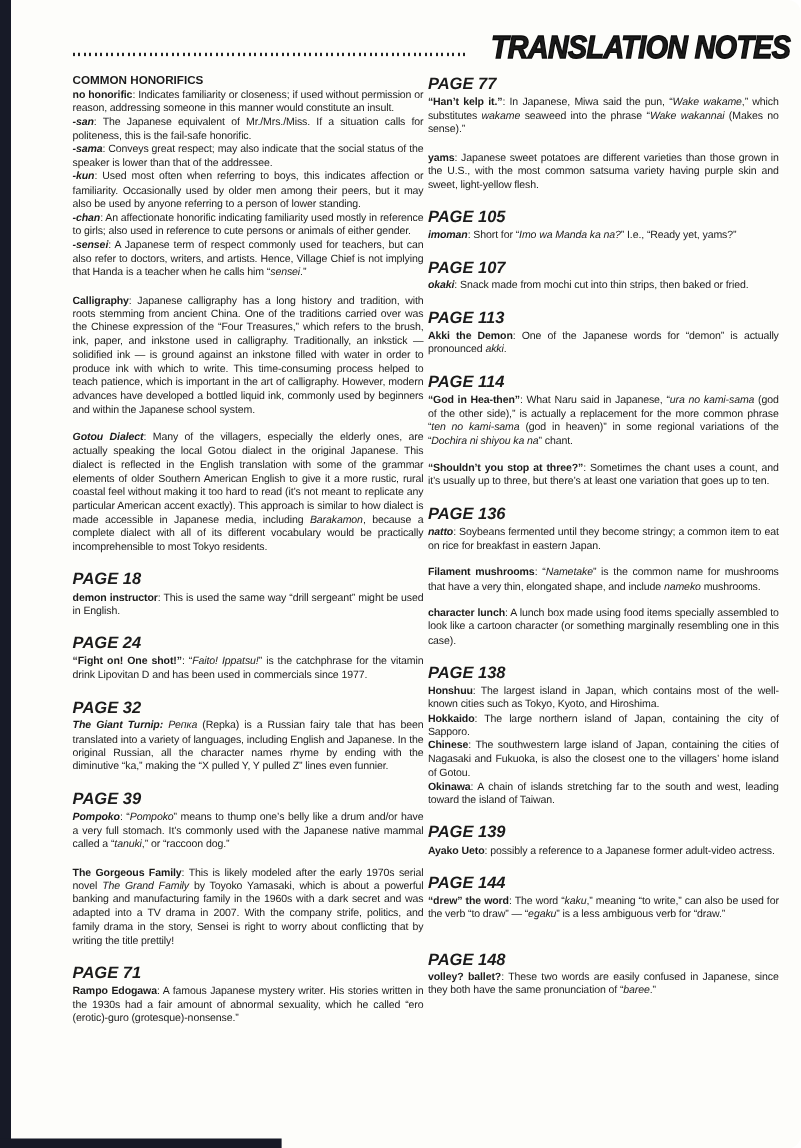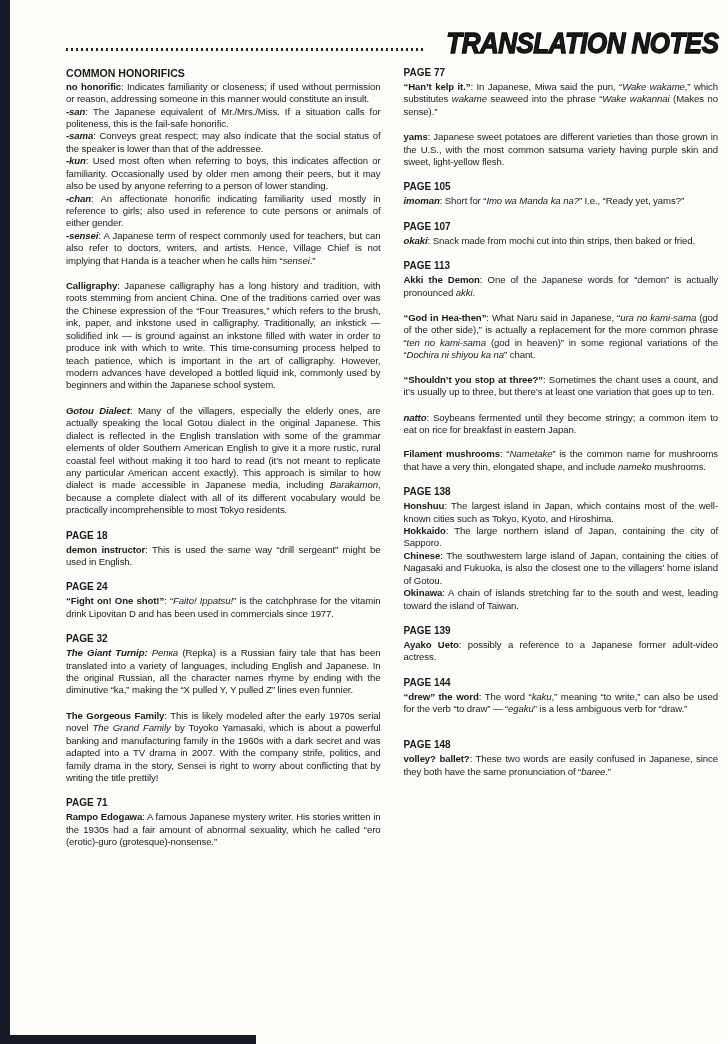--- a/index.html
+++ b/index.html
@@ -19,30 +19,30 @@
   .dotted-leader{
     flex:1;height:3px;margin-right:10px;margin-top:12px;
     background:repeating-linear-gradient(90deg,#232323 0 2px,transparent 2px 5px);
   }
   .page-title{
     font-size:27px;font-weight:bold;font-style:italic;
     letter-spacing:-0.5px;white-space:nowrap;
     transform:scale(0.96,1.08);transform-origin:right center;
     -webkit-text-stroke:1.2px #0c0c0c;
   }
-  .columns{display:flex;gap:23px;}
+  .columns{display:flex;gap:4px;}
   .col{
     width:319px;
     font-size:9.6px;line-height:1.295;
     text-align:justify;letter-spacing:-0.1px;
   }
   .block{margin-bottom:13px;}
   .block.gap-before{margin-top:24px;}
   .col-heading{font-weight:bold;font-size:10.6px;letter-spacing:0;}
-  .page-label{font-weight:bold;font-size:10px;margin-bottom:1px;letter-spacing:0;}
+  .page-label{font-weight:bold;font-style:italic;font-size:15px;margin-bottom:1px;letter-spacing:0;}
   p.entry{margin:0 0 12px 0;}
   p.entry:last-child{margin-bottom:0;}
   .block.tight p.entry{margin-bottom:0;}
   .term-b{font-weight:bold;}
   .term-bi{font-weight:bold;font-style:italic;}
 </style>
 </head>
 <body style="color: rgb(27, 27, 27);">
 
 <div class="page" style="background: rgb(253, 253, 250); border-radius: 12px;">
@@ -78,20 +78,24 @@
           </section>
           <section class="block">
             <div class="page-label">PAGE 24</div>
             <p class="entry"><span class="term-b">“Fight on! One shot!”</span>: “<i>Faito! Ippatsu!</i>” is the catchphrase for the vitamin drink Lipovitan D and has been used in commercials since 1977.</p>
           </section>
           <section class="block">
             <div class="page-label">PAGE 32</div>
             <p class="entry"><span class="term-bi">The Giant Turnip:</span> <i>Репка</i> (Repka) is a Russian fairy tale that has been translated into a variety of languages, including English and Japanese. In the original Russian, all the character names rhyme by ending with the diminutive “ka,” making the “X pulled Y, Y pulled Z” lines even funnier.</p>
           </section>
           <section class="block">
+            <div class="page-label">PAGE 39</div>
+            <p class="entry"><span class="term-bi">Pompoko</span>: “<i>Pompoko</i>” means to thump one’s belly like a drum and/or have a very full stomach. It’s commonly used with the Japanese native mammal called a “<i>tanuki</i>,” or “raccoon dog.”</p>
+          </section>
+          <section class="block">
             <p class="entry"><span class="term-b">The Gorgeous Family</span>: This is likely modeled after the early 1970s serial novel <i>The Grand Family</i> by Toyoko Yamasaki, which is about a powerful banking and manufacturing family in the 1960s with a dark secret and was adapted into a TV drama in 2007. With the company strife, politics, and family drama in the story, Sensei is right to worry about conflicting that by writing the title prettily!</p>
           </section>
           <section class="block">
             <div class="page-label">PAGE 71</div>
             <p class="entry"><span class="term-b">Rampo Edogawa</span>: A famous Japanese mystery writer. His stories written in the 1930s had a fair amount of abnormal sexuality, which he called “ero (erotic)-guro (grotesque)-nonsense.”</p>
           </section>
         </div>
       <div class="col">
           <section class="block">
             <div class="page-label">PAGE 77</div>
@@ -106,26 +110,29 @@
           </section>
           <section class="block">
             <div class="page-label">PAGE 107</div>
             <p class="entry"><span class="term-bi">okaki</span>: Snack made from mochi cut into thin strips, then baked or fried.</p>
           </section>
           <section class="block">
             <div class="page-label">PAGE 113</div>
             <p class="entry"><span class="term-b">Akki the Demon</span>: One of the Japanese words for “demon” is actually pronounced <i>akki</i>.</p>
           </section>
           <section class="block">
+            <div class="page-label">PAGE 114</div>
             <p class="entry"><span class="term-b">“God in Hea-then”</span>: What Naru said in Japanese, “<i>ura no kami-sama</i> (god of the other side),” is actually a replacement for the more common phrase “<i>ten no kami-sama</i> (god in heaven)” in some regional variations of the “<i>Dochira ni shiyou ka na</i>” chant.</p>
             <p class="entry"><span class="term-b">“Shouldn’t you stop at three?”</span>: Sometimes the chant uses a count, and it’s usually up to three, but there’s at least one variation that goes up to ten.</p>
           </section>
           <section class="block">
+            <div class="page-label">PAGE 136</div>
             <p class="entry"><span class="term-bi">natto</span>: Soybeans fermented until they become stringy; a common item to eat on rice for breakfast in eastern Japan.</p>
             <p class="entry"><span class="term-b">Filament mushrooms</span>: “<i>Nametake</i>” is the common name for mushrooms that have a very thin, elongated shape, and include <i>nameko</i> mushrooms.</p>
+            <p class="entry"><span class="term-b">character lunch</span>: A lunch box made using food items specially assembled to look like a cartoon character (or something marginally resembling one in this case).</p>
           </section>
           <section class="block tight">
             <div class="page-label">PAGE 138</div>
             <p class="entry"><span class="term-b">Honshuu</span>: The largest island in Japan, which contains most of the well-known cities such as Tokyo, Kyoto, and Hiroshima.</p>
             <p class="entry"><span class="term-b">Hokkaido</span>: The large northern island of Japan, containing the city of Sapporo.</p>
             <p class="entry"><span class="term-b">Chinese</span>: The southwestern large island of Japan, containing the cities of Nagasaki and Fukuoka, is also the closest one to the villagers’ home island of Gotou.</p>
             <p class="entry"><span class="term-b">Okinawa</span>: A chain of islands stretching far to the south and west, leading toward the island of Taiwan.</p>
           </section>
           <section class="block">
             <div class="page-label">PAGE 139</div>

